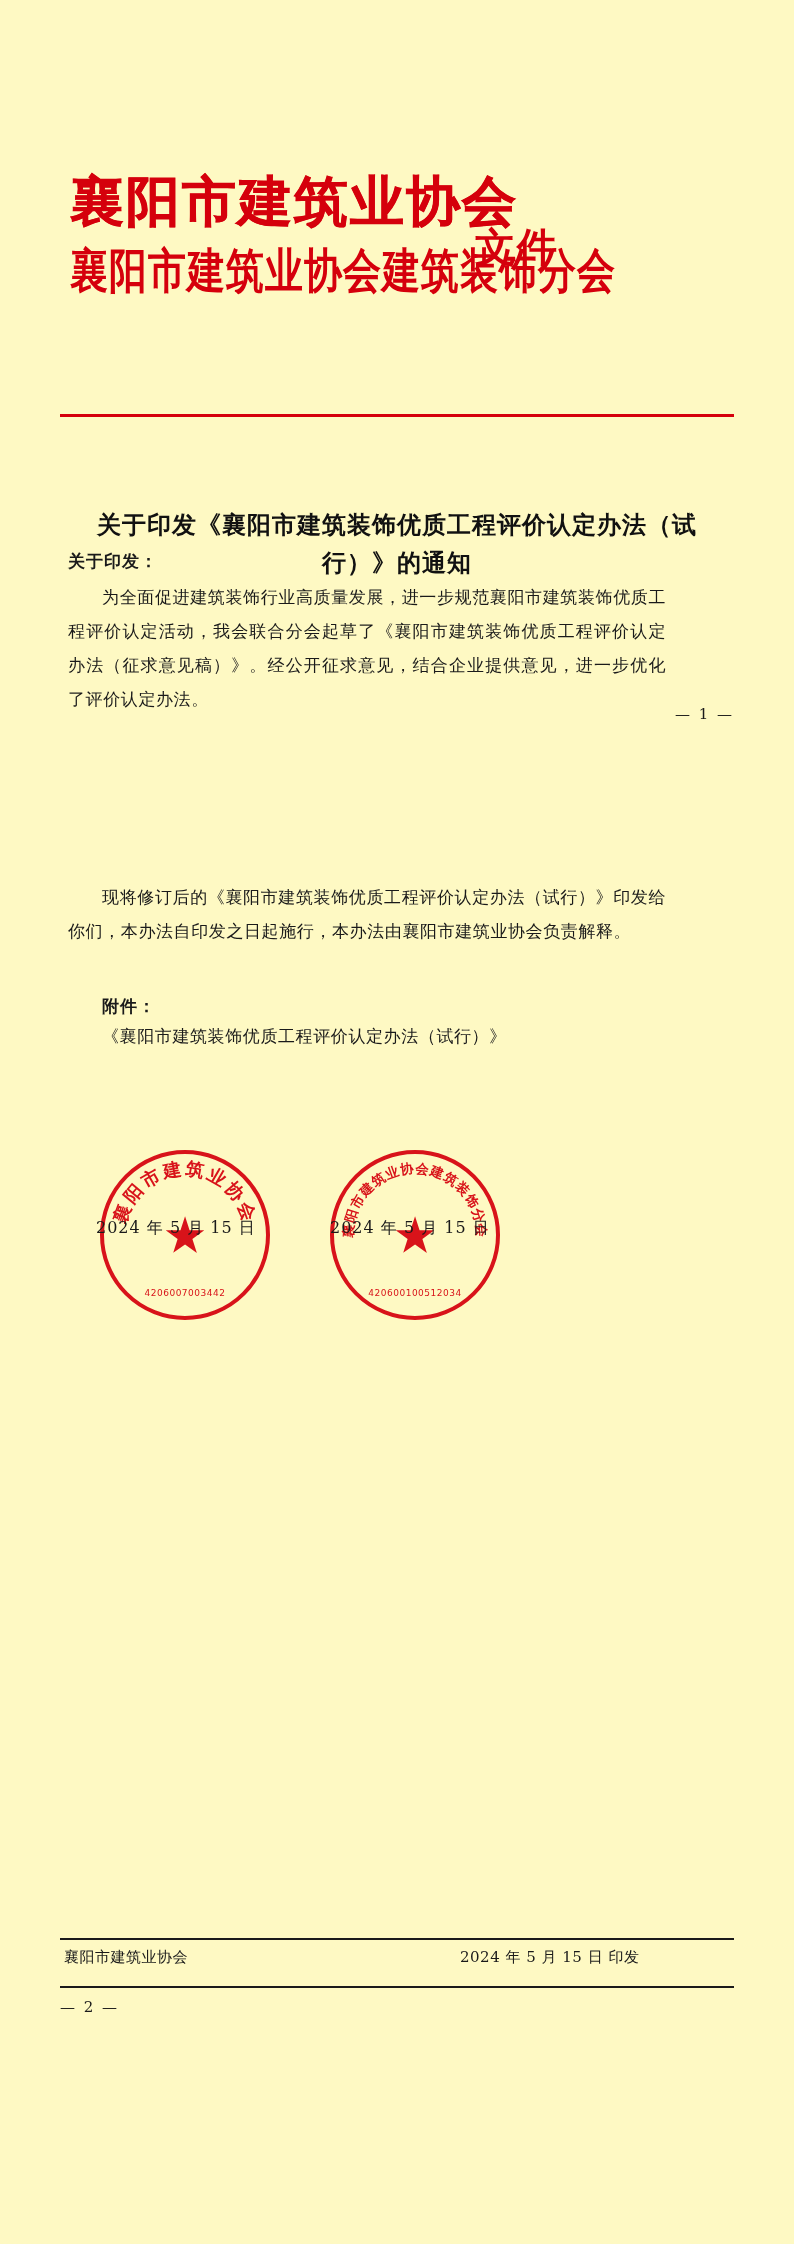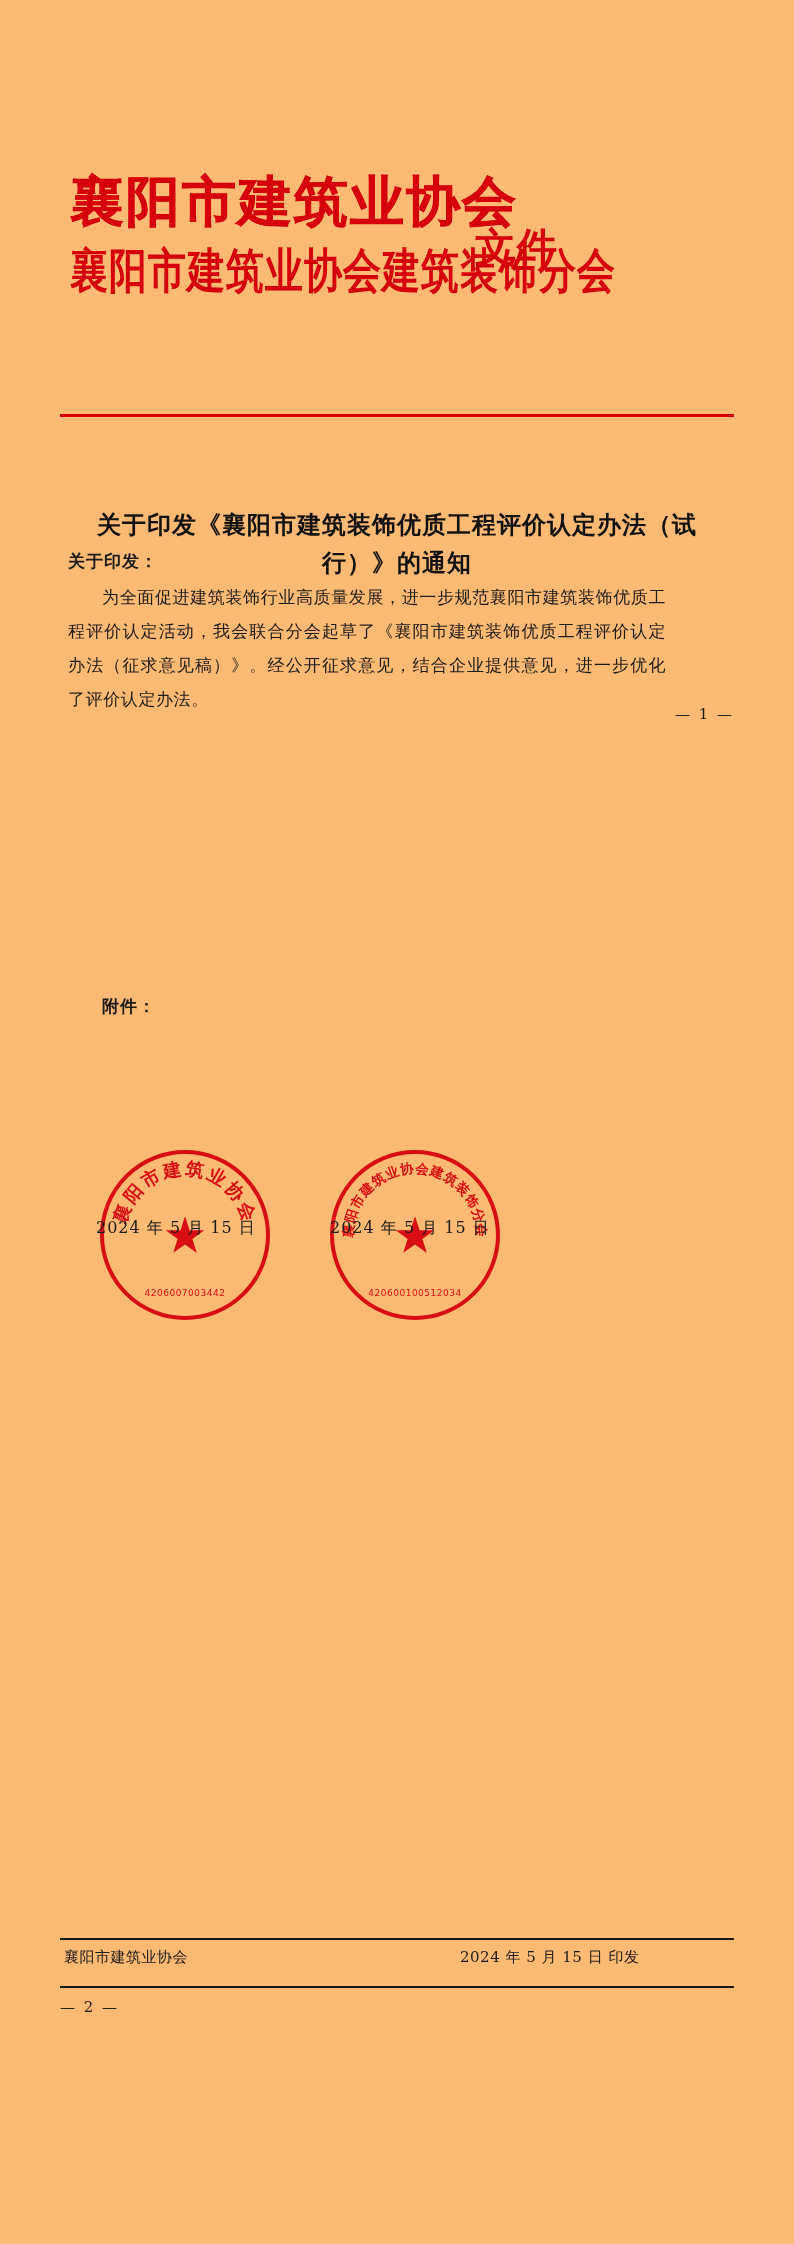--- a/index.html
+++ b/index.html
@@ -14,21 +14,21 @@
     font-family: "DejaVu Serif", "Liberation Serif", serif;
     color: #1a1a1a;
     overflow: hidden;
   }
 
   .page {
     position: absolute;
     left: 0; top: 0;
     width: 794px;
     height: 2244px;
-    background: #fdba74;
+    background: #fef9c3;
   }
 
   
   .masthead {
     position: absolute;
     left: 60px;
     top: 170px;
     width: 674px;
     height: 180px;
   }
@@ -272,22 +272,24 @@
 
   <div class="red-rule"></div>
 
   <div class="doc-title">关于印发《襄阳市建筑装饰优质工程评价认定办法（试行）》的通知</div>
 
   <div class="salutation">关于印发：</div>
   <div class="para indent p1">为全面促进建筑装饰行业高质量发展，进一步规范襄阳市建筑装饰优质工程评价认定活动，我会联合分会起草了《襄阳市建筑装饰优质工程评价认定办法（征求意见稿）》。经公开征求意见，结合企业提供意见，进一步优化了评价认定办法。</div>
 
   <div class="page-mark-mid">— 1 —</div>
 
+  <div class="para indent p2">现将修订后的《襄阳市建筑装饰优质工程评价认定办法（试行）》印发给你们，本办法自印发之日起施行，本办法由襄阳市建筑业协会负责解释。</div>
 
   <div class="attach-label">附件：</div>
+  <div class="attach-item">《襄阳市建筑装饰优质工程评价认定办法（试行）》</div>
 
   <div class="seal seal-left">
     <svg class="seal-arc" viewBox="0 0 170 170">
       <defs>
         <path id="arcL" d="M 22,85 A 63,63 0 0 1 148,85"></path>
       </defs>
       <text font-size="19" letter-spacing="3">
         <textPath href="#arcL" startOffset="50%" text-anchor="middle">襄阳市建筑业协会</textPath>
       </text>
     </svg>

